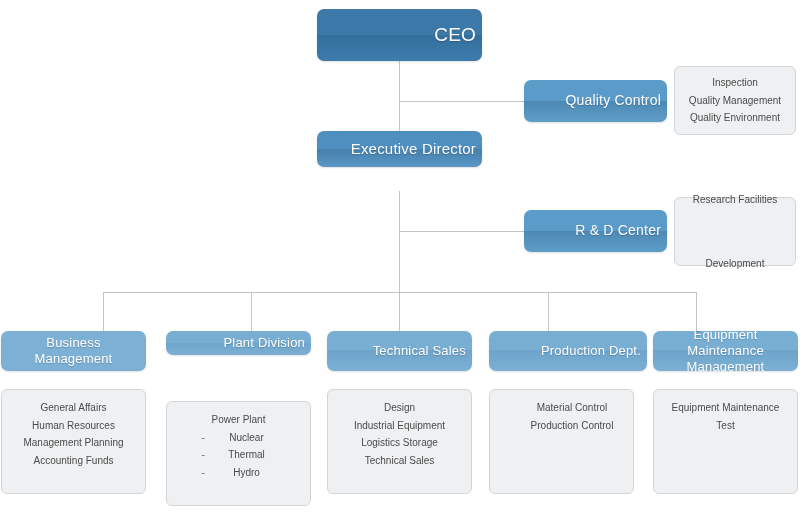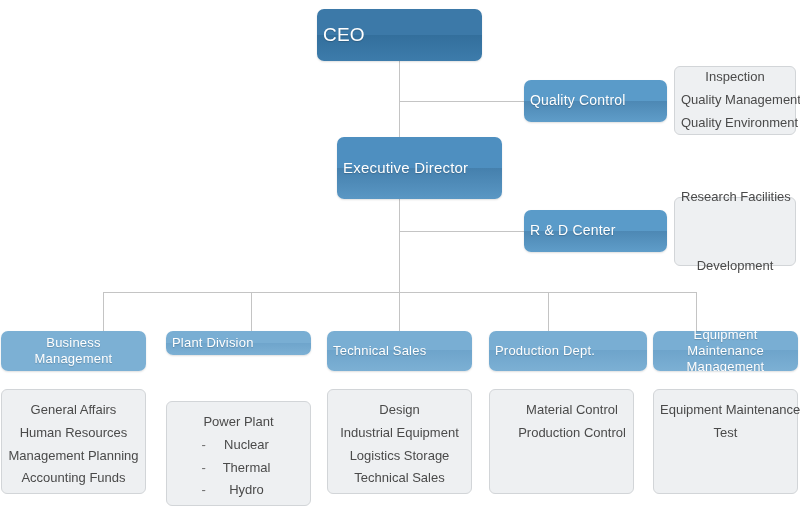--- a/index.html
+++ b/index.html
@@ -25,21 +25,21 @@
     background: #c4c4c4;
   }
   .line.v { width: 1px; }
   .line.h { height: 1px; }
 
   
   .node {
     position: absolute;
     display: flex;
     align-items: center;
-    justify-content: flex-start;
+    justify-content: flex-end;
     text-align: center;
     color: #ffffff;
     border-radius: 7px;
     letter-spacing: 0.2px;
     line-height: 1.25;
     padding: 2px 6px;
     box-shadow: 0 1px 2px rgba(0,0,0,0.13);
     text-shadow: 0 1px 1px rgba(0,0,0,0.18);
     overflow: hidden;
   }
@@ -84,21 +84,21 @@
   
   .panel {
     position: absolute;
     background: #eef0f2;
     border: 1px solid #d2d5d8;
     border-radius: 6px;
     display: flex;
     flex-direction: column;
     align-items: center;
     color: #4a4a4a;
-    font-size: 13px;
+    font-size: 10px;
     line-height: 1.75;
     padding: 9px 6px 6px 6px;
     text-align: center;
   }
 
   .panel.side { justify-content: center; padding-top: 6px; }
 
   .panel-item { display: block; width: 100%; white-space: nowrap; }
 
   
@@ -136,21 +136,21 @@
   <div class="line v" style="left:103px; top:292px; height:39px;"></div>
   <div class="line v" style="left:251px; top:292px; height:39px;"></div>
   <div class="line v" style="left:399px; top:292px; height:39px;"></div>
   <div class="line v" style="left:548px; top:292px; height:39px;"></div>
   <div class="line v" style="left:696px; top:292px; height:39px;"></div>
 
   <div class="node level-ceo" style="left:317px; top:9px; width:165px; height:52px;">
     <span class="node-label">CEO</span>
   </div>
 
-  <div class="node level-exec" style="left:317px; top:137px; width:165px; height:62px;margin-left:20px;">
+  <div class="node level-exec" style="left:317px; top:131px; width:165px; height:36px;">
     <span class="node-label">Executive Director</span>
   </div>
 
   <div class="node level-branch" style="left:524px; top:80px; width:143px; height:42px;">
     <span class="node-label">Quality Control</span>
   </div>
 
   <div class="node level-branch" style="left:524px; top:210px; width:143px; height:42px;">
     <span class="node-label">R &amp; D Center</span>
   </div>

